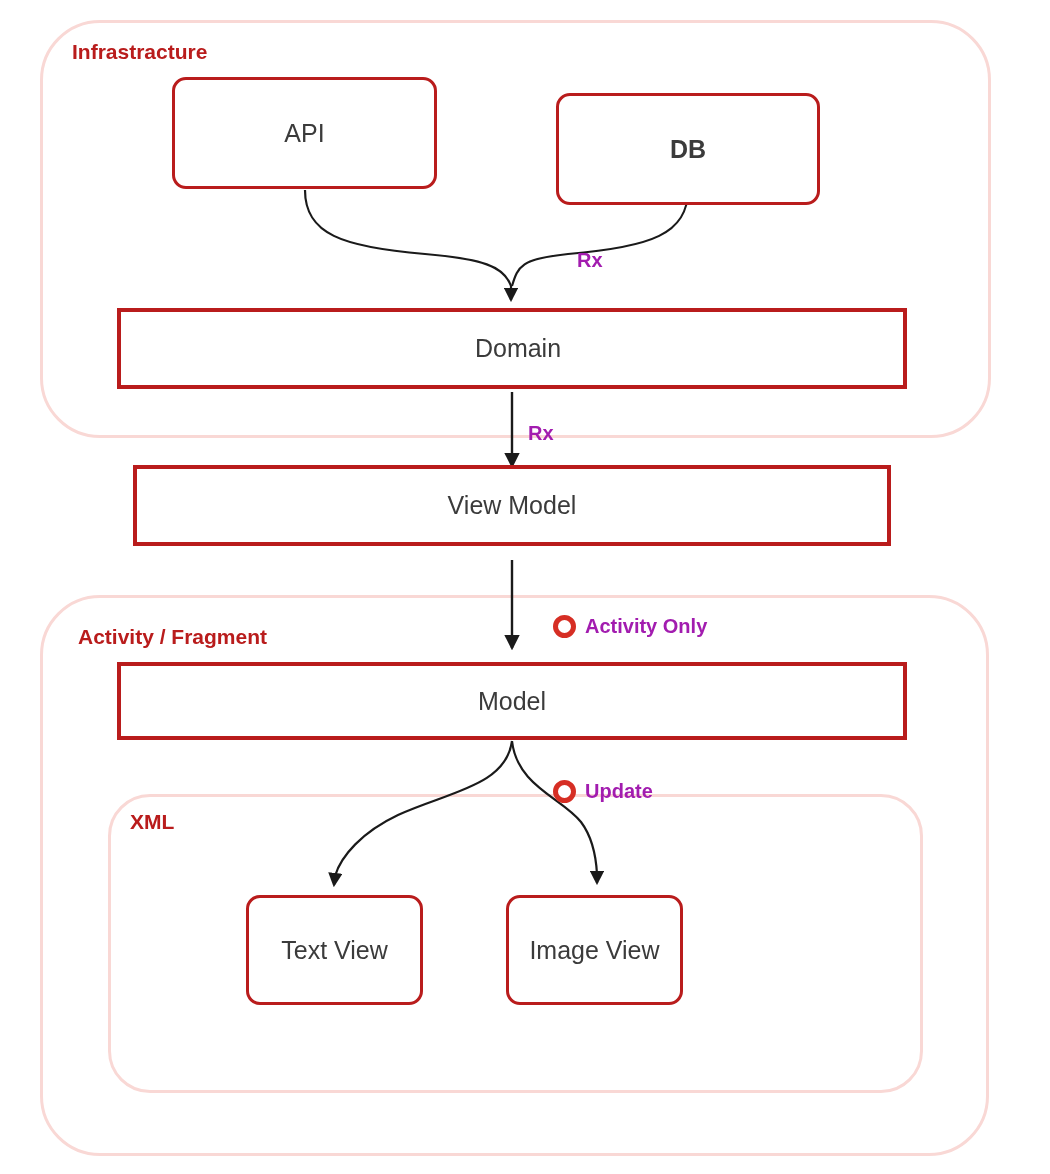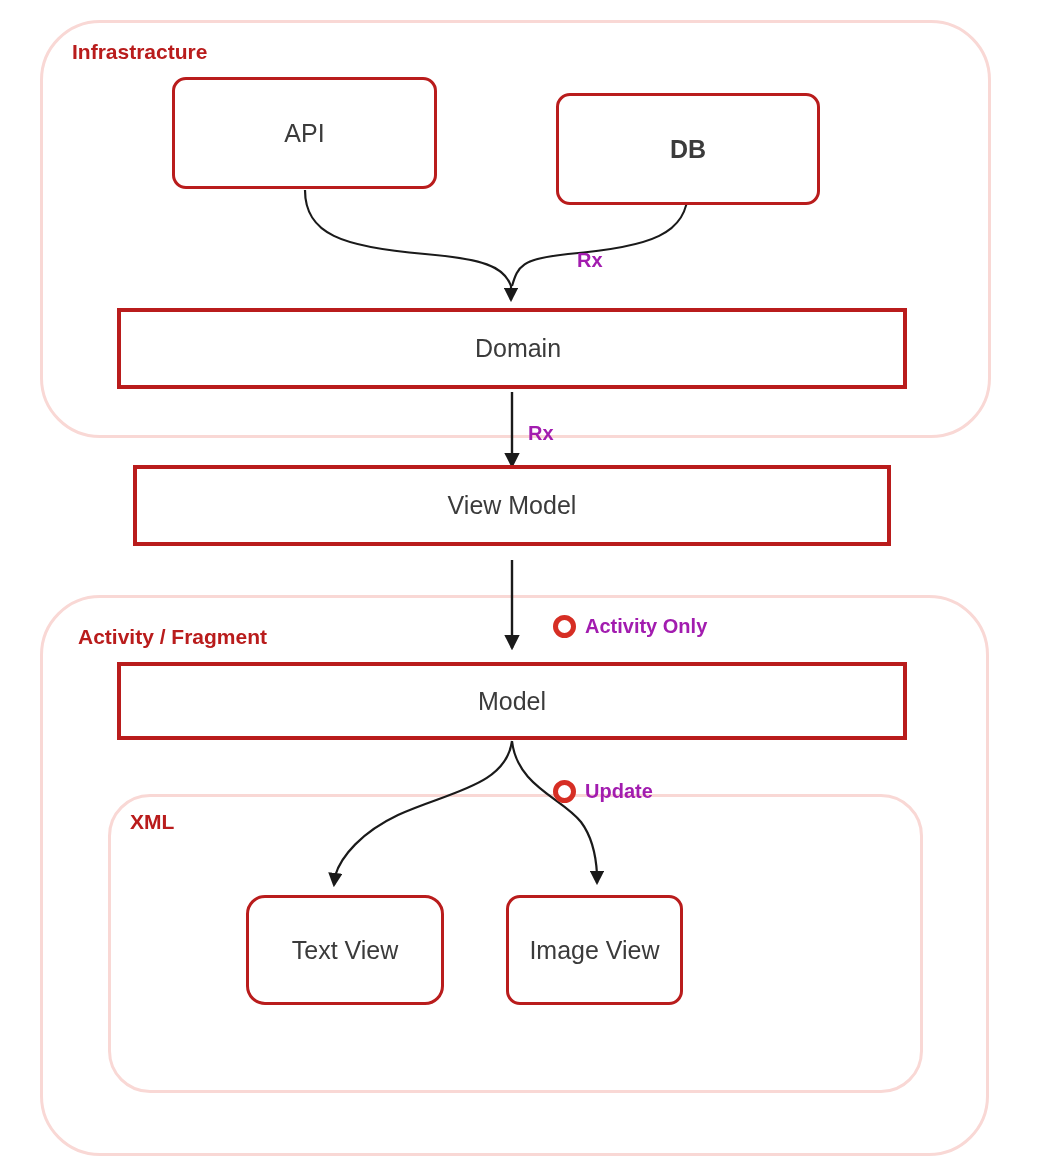--- a/index.html
+++ b/index.html
@@ -115,21 +115,21 @@
   </div>
 
   <div class="node" style="left:117px; top:465px; width:758px; height:81px;margin-left:16px;">
     <span>View Model</span>
   </div>
 
   <div class="node" style="left:117px; top:662px; width:790px; height:78px;">
     <span>Model</span>
   </div>
 
-  <div class="node node-round" style="left:246px; top:895px; width:198px; height:110px;border-radius:19px;">
+  <div class="node node-round" style="left:246px; top:895px; width:177px; height:110px;">
     <span>Text View</span>
   </div>
 
   <div class="node node-round" style="left:506px; top:895px; width:177px; height:110px;text-align:center;">
     <span>Image View</span>
   </div>
 
   <div class="annot" style="left:577px; top:249px;">
     <span class="annot-text">Rx</span>
   </div>

